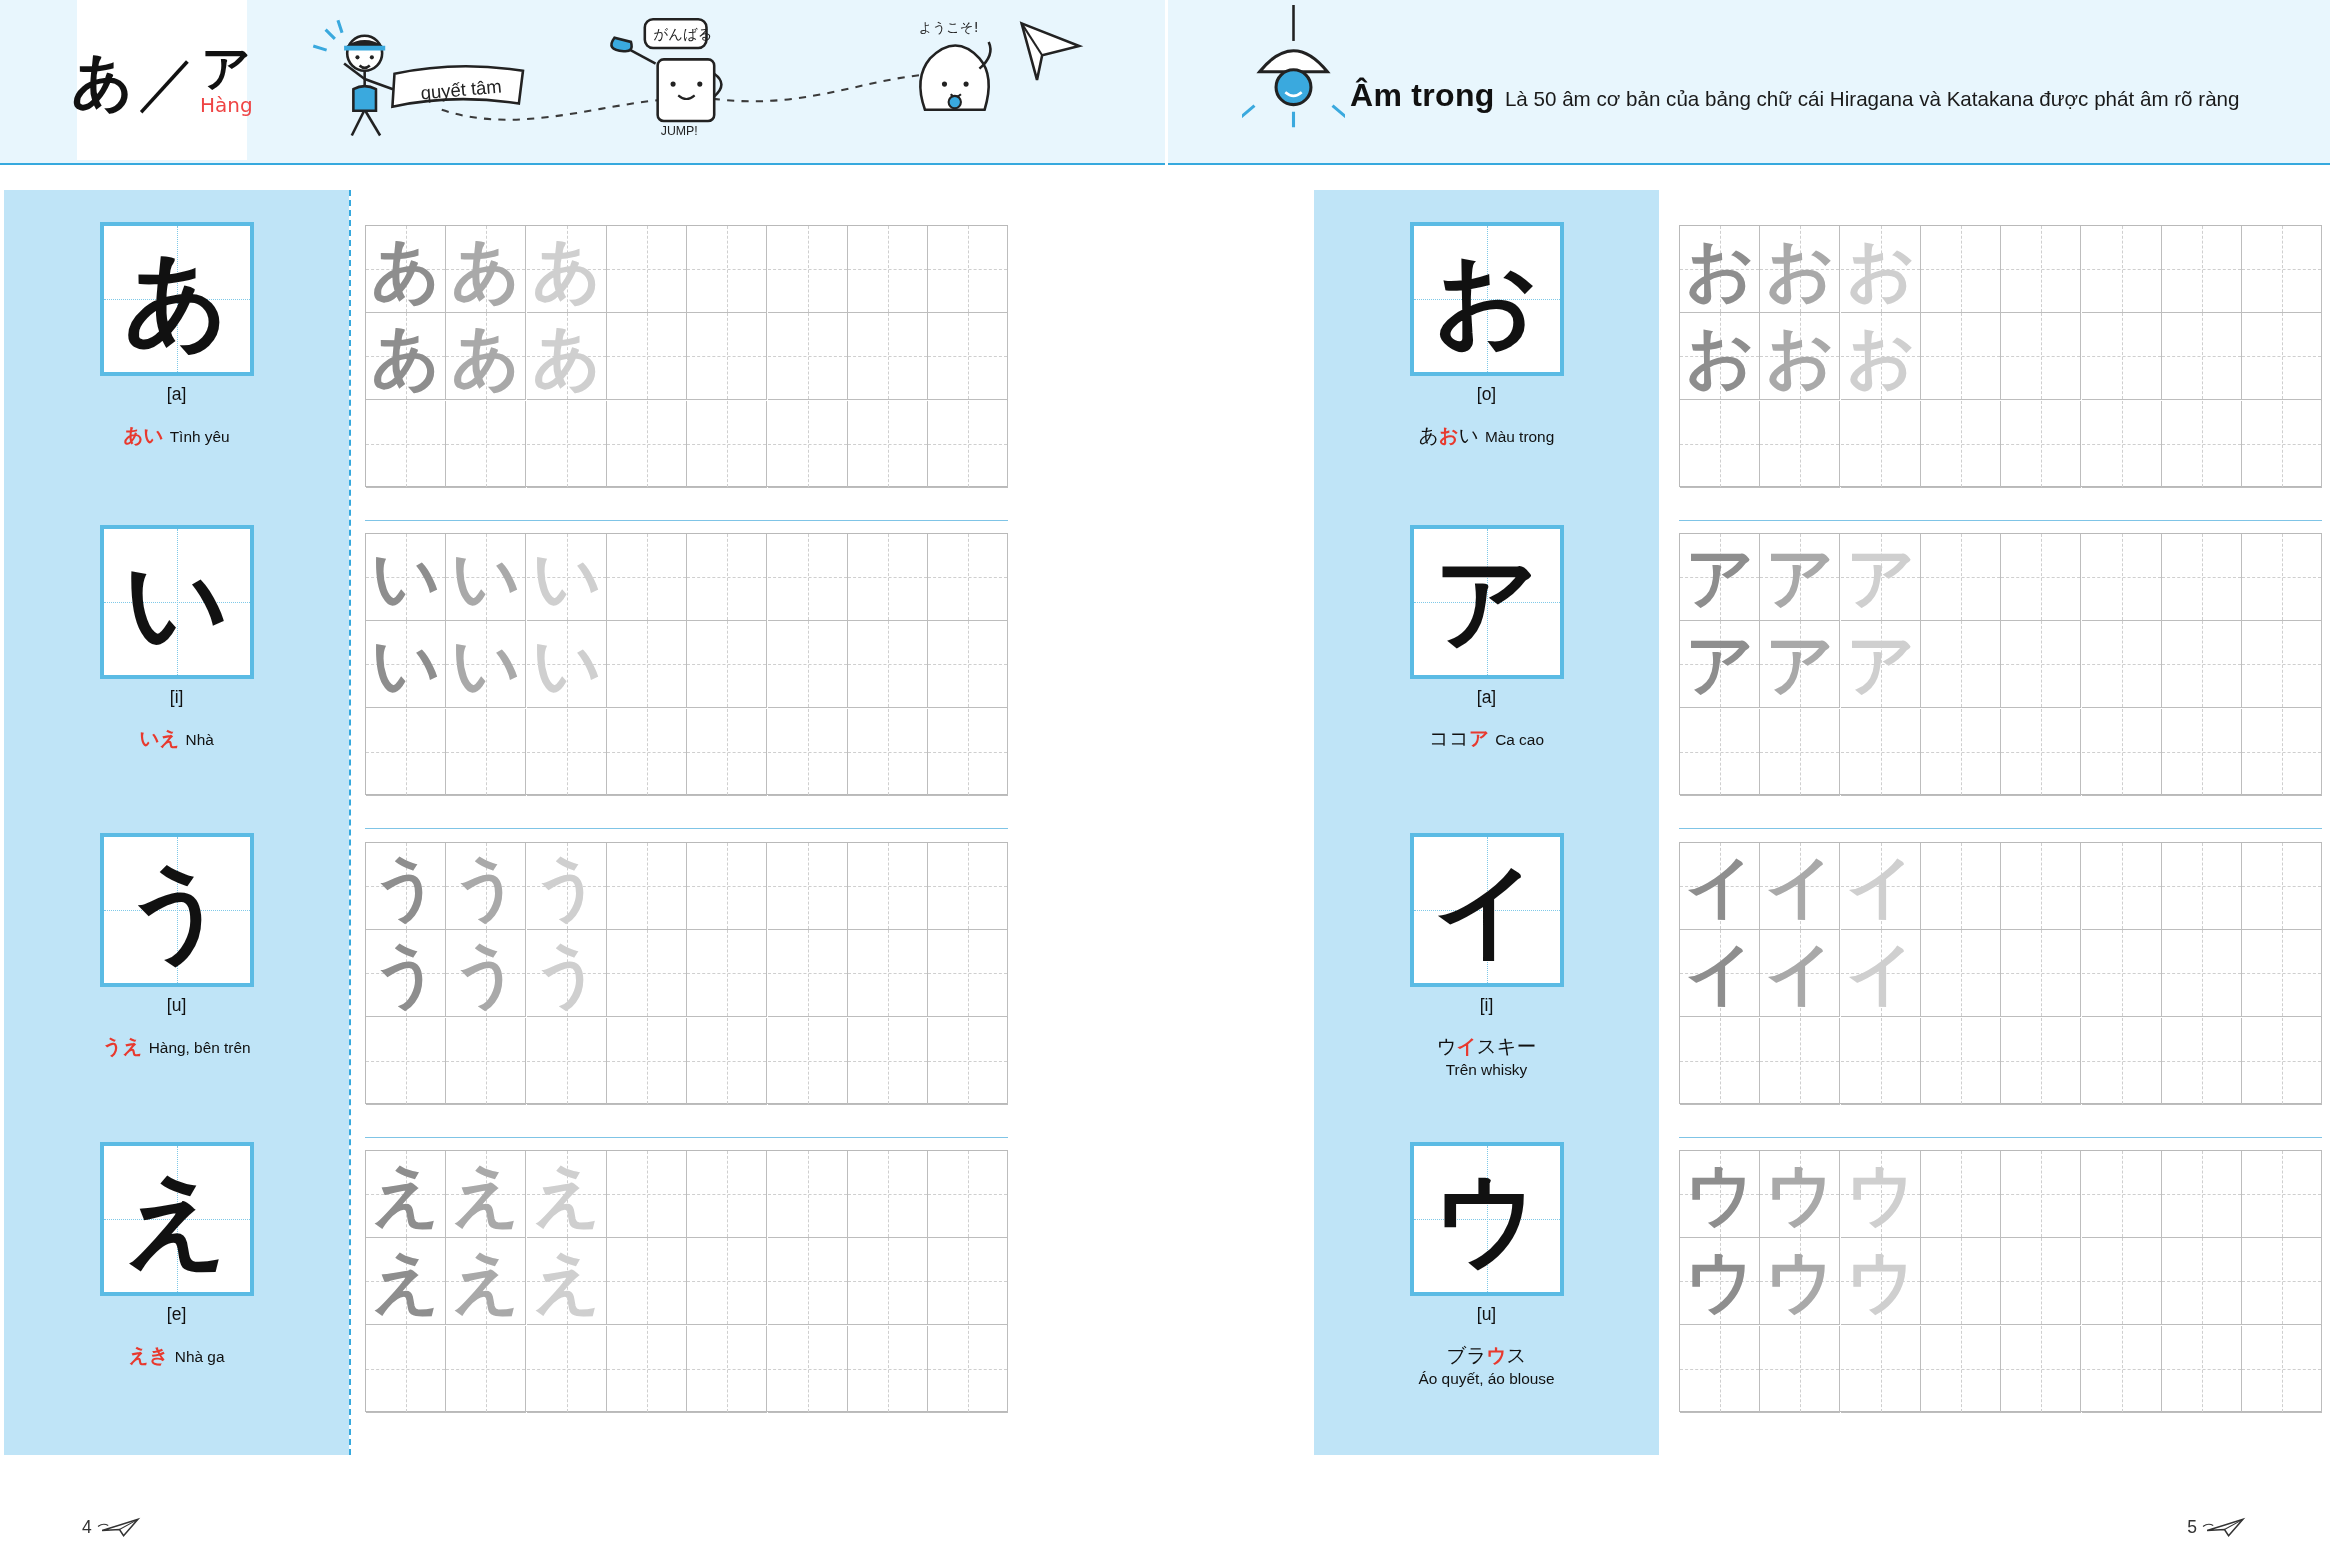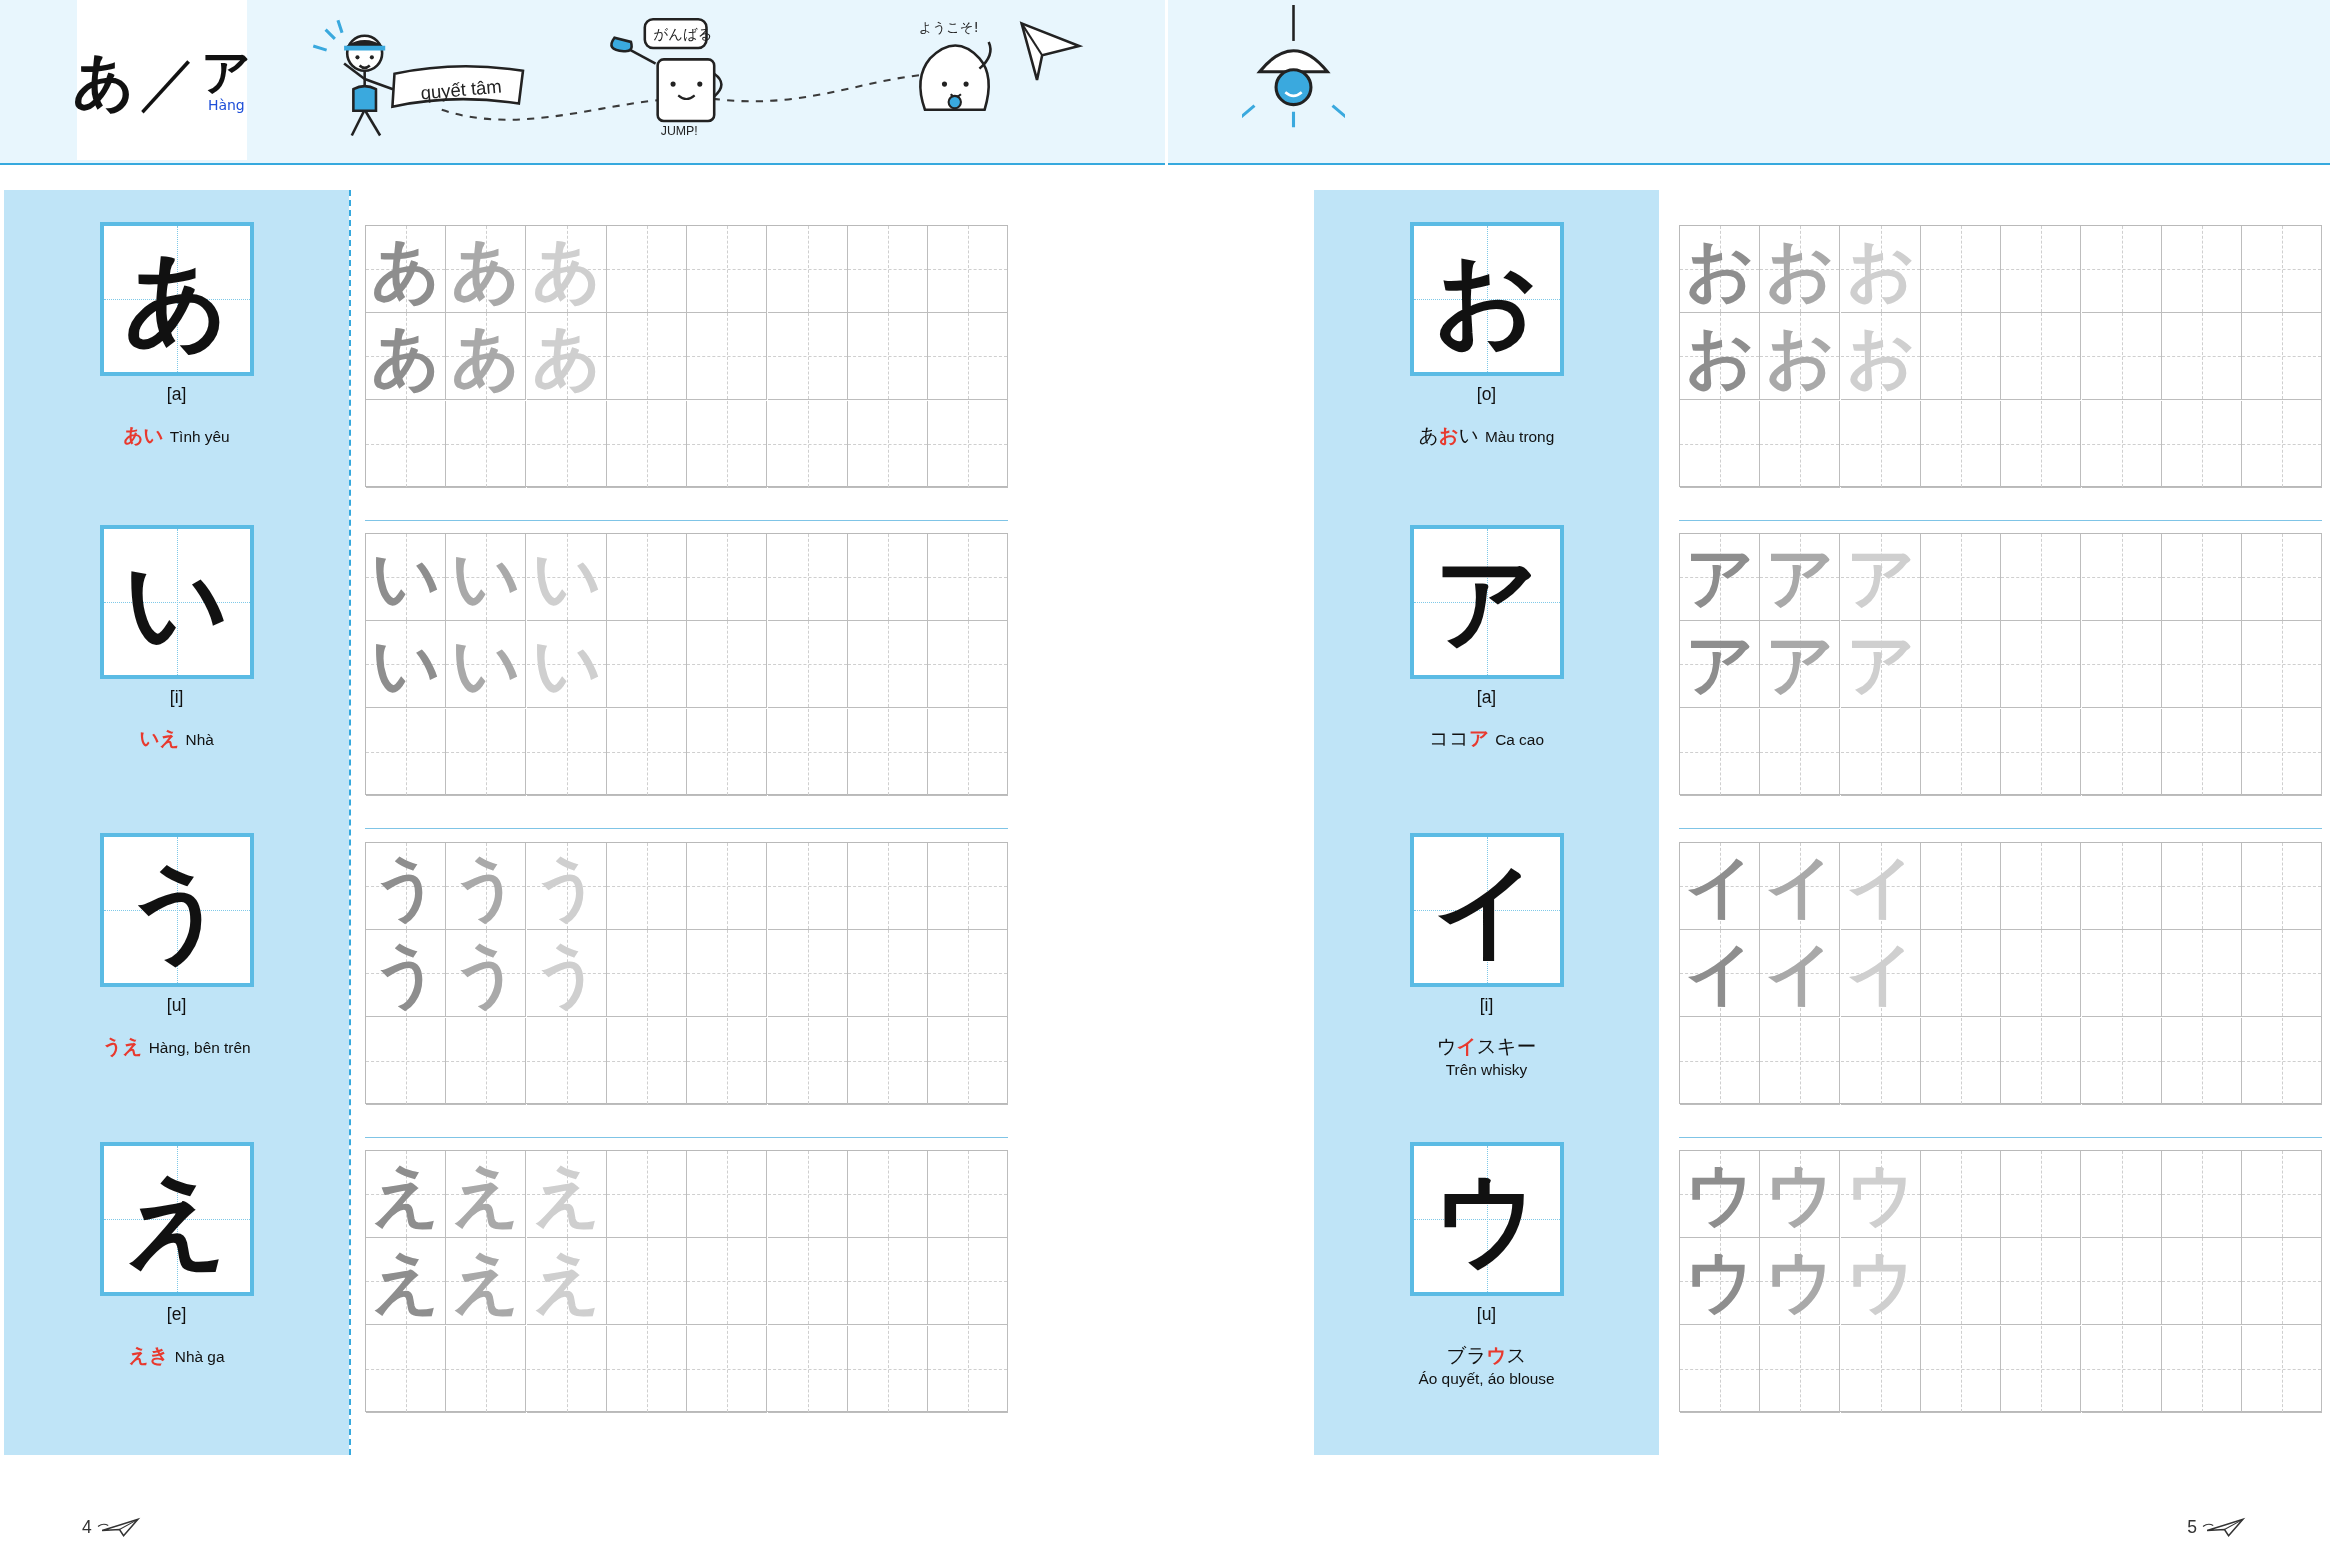--- a/index.html
+++ b/index.html
@@ -35,21 +35,21 @@
     background:#fff;
     display:flex; align-items:center; justify-content:center;
   }
   .hdr-kana-wrap {
     display:flex; align-items:center; justify-content:center;
     font-family:"DejaVu Sans", sans-serif;
   }
   .hdr-hira { font-size:61px; line-height:1; color:#111; font-weight:700; margin-right:3.1px; }
   .hdr-slash { font-size:61px; color:#111; font-weight:300; transform: translateY(3.1px); }
   .hdr-right-col { display:flex; flex-direction:column; align-items:center; margin-left:2.1px; }
-  .hdr-row-label { font-size:14px; color:#1d4ed8; margin-top:0px; }
+  .hdr-row-label { font-size:20px; color:#ef4444; margin-top:0px; }
   .hdr-kata { font-size:49px; line-height:1; color:#111; font-weight:700; }
 
   .hdr-deco { position:absolute; left:267px; top:12.3px; width:843px; height:139px; }
 
   
   .hdr-lamp { position:absolute; left:77px; top:5.1px; width:103px; height:154px; }
   .hdr-title {
     position:absolute; left:185px; top:77px;
     display:flex; align-items:baseline; gap:10.3px;
   }
@@ -420,20 +420,24 @@
   <div class="page page-right">
 
     <div class="header">
       <svg class="hdr-lamp" viewBox="0 0 200 300">
         <path d="M100 0 L100 70" stroke="#222" stroke-width="5"></path>
         <path d="M34 130 q66 -82 132 0 z" fill="#fff" stroke="#222" stroke-width="6"></path>
         <circle cx="100" cy="160" r="34" fill="#3aa9de" stroke="#222" stroke-width="6"></circle>
         <path d="M84 170 q16 14 32 0" stroke="#fff" stroke-width="5" fill="none"></path>
         <path d="M24 196 l-26 22 M176 196 l26 22 M100 208 l0 30" stroke="#3aa9de" stroke-width="6"></path>
       </svg>
+      <div class="hdr-title">
+        <span class="hdr-title-main">Âm trong</span>
+        <span class="hdr-title-sub">Là 50 âm cơ bản của bảng chữ cái Hiragana và Katakana được phát âm rõ ràng</span>
+      </div>
     </div>
 
     <div class="body-area">
       <div class="blue-col blue-col-right" style="left:149px;"></div>
 
       <div class="kana-block" style="left:149px; top:57px;">
         <div class="kana-card">
           <span class="guide-v"></span>
           <span class="guide-h"></span>
           <span class="kana-glyph">お</span>

